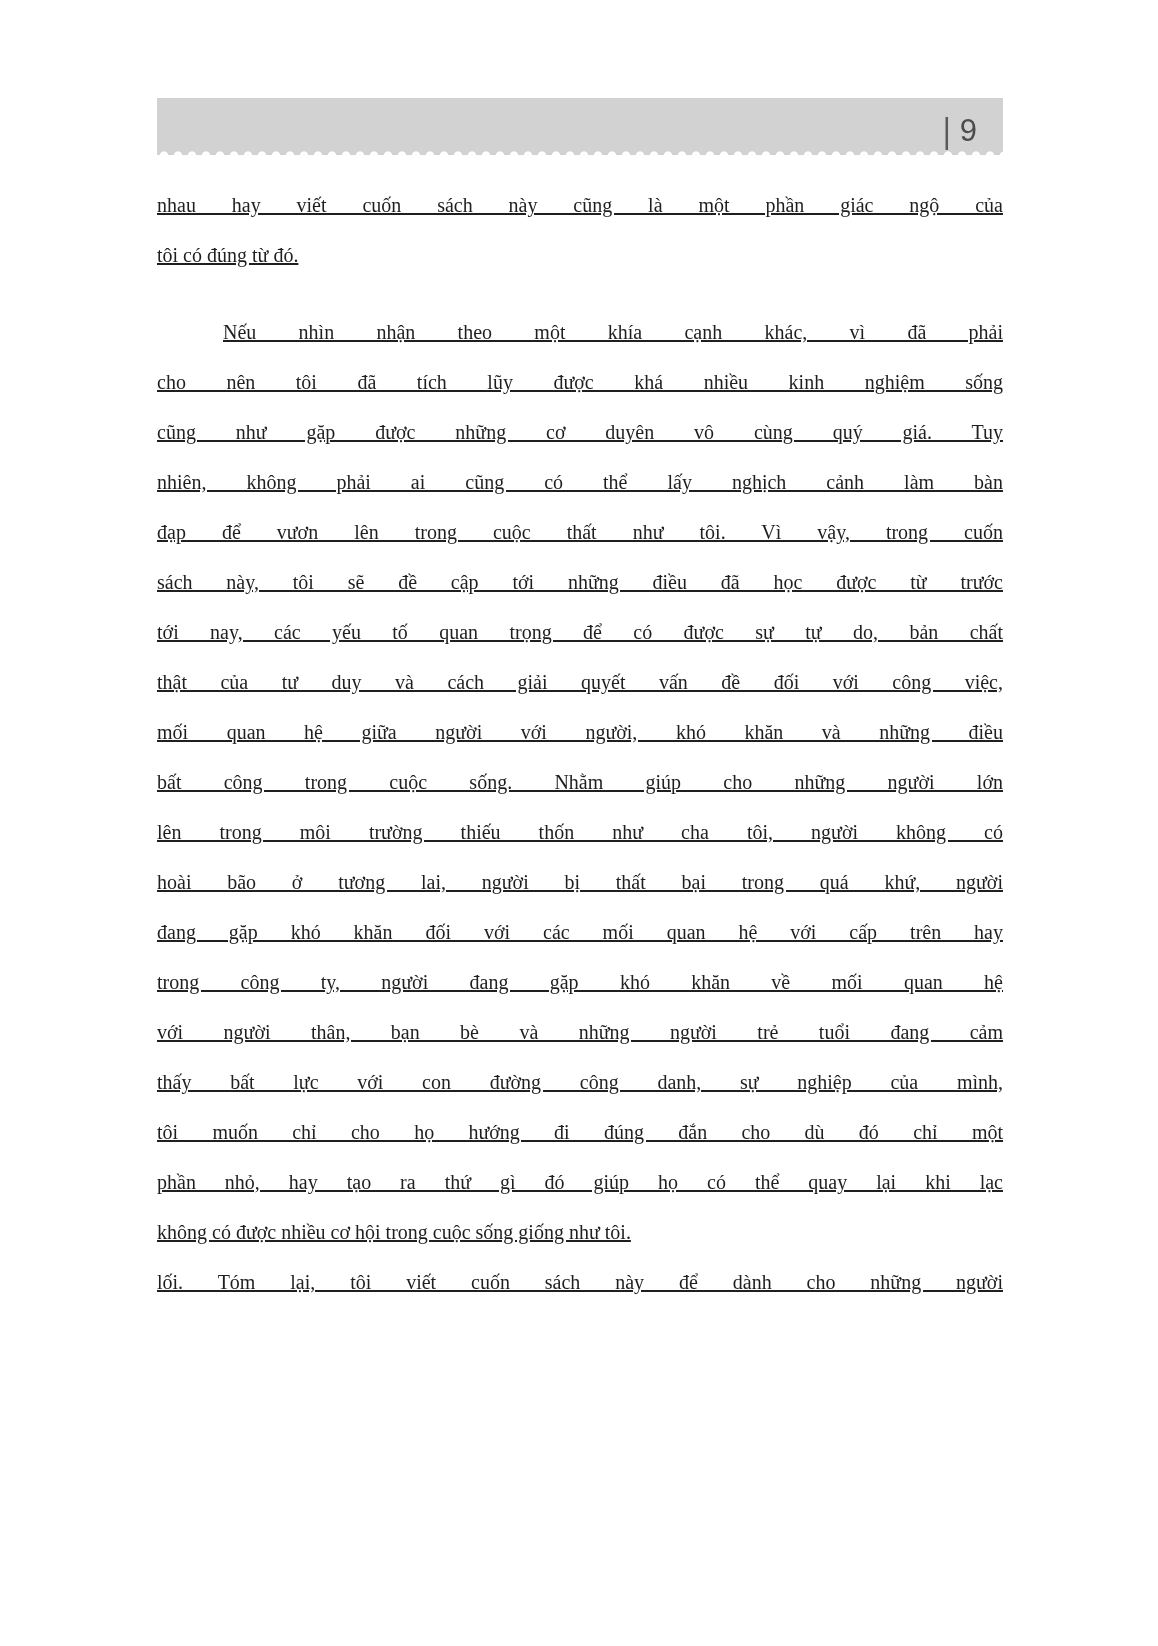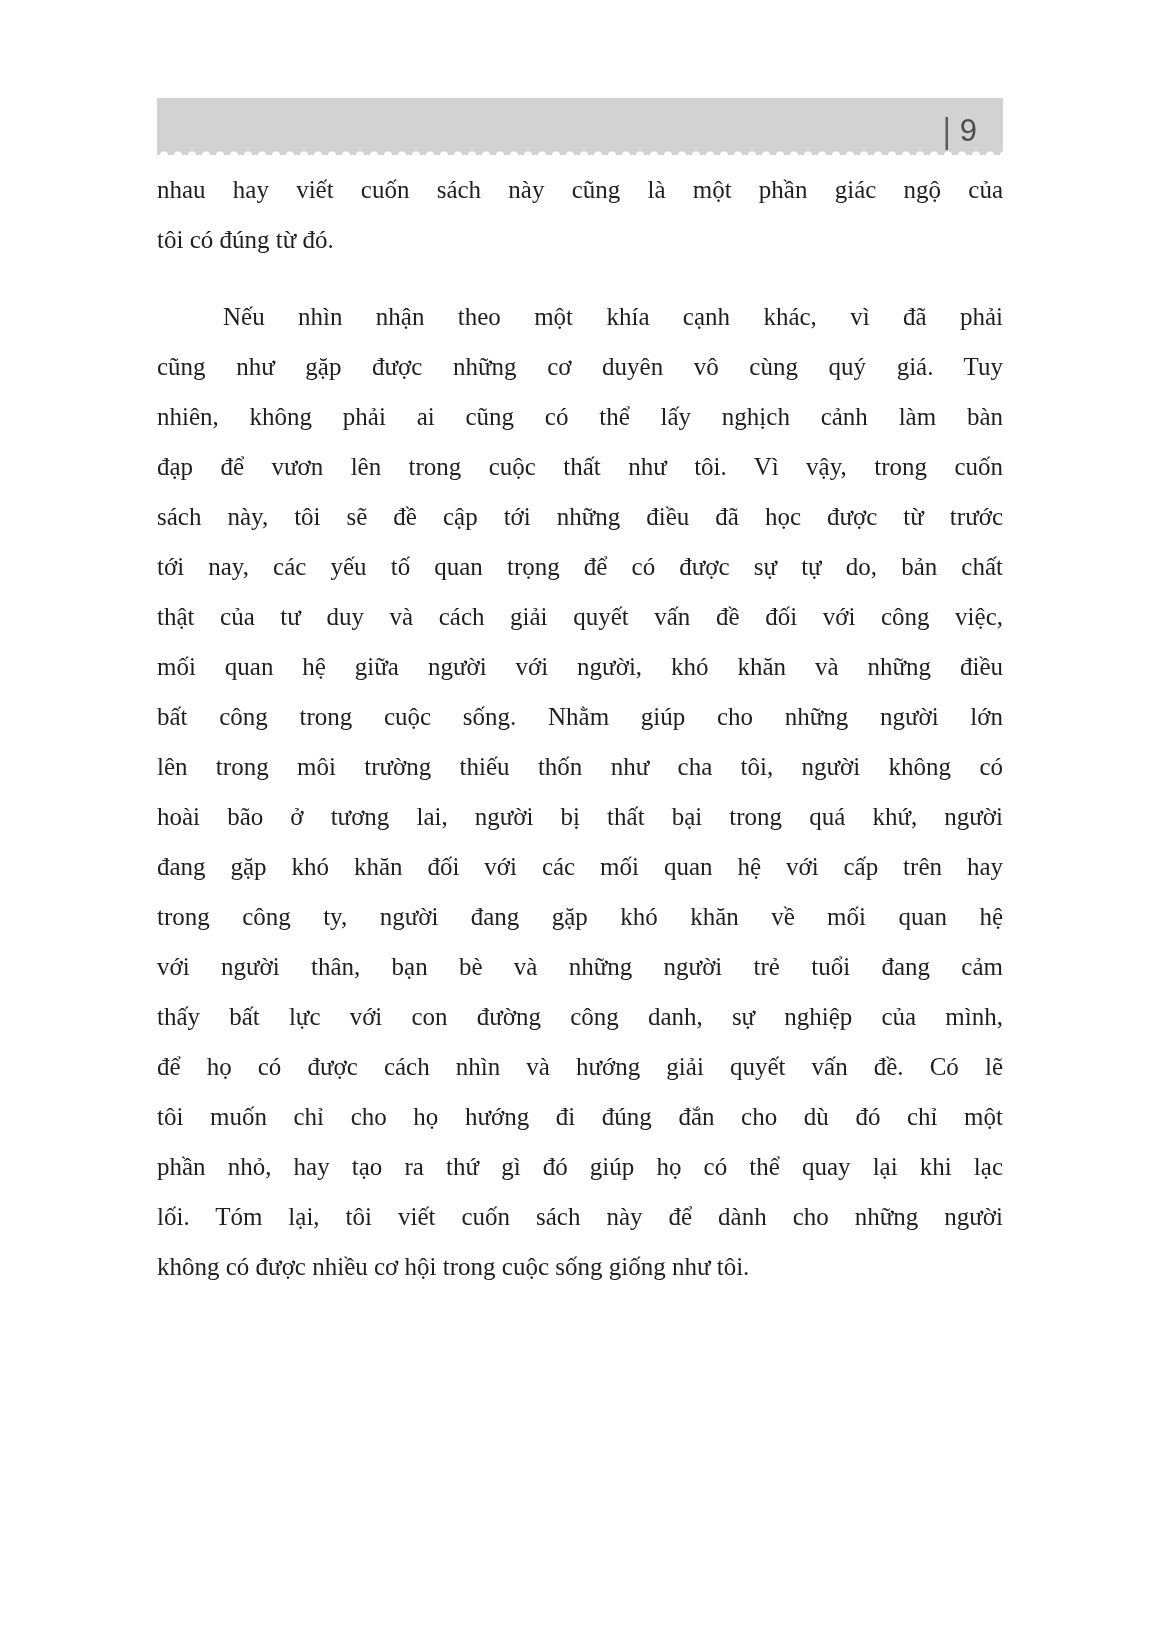--- a/index.html
+++ b/index.html
@@ -47,24 +47,25 @@
     width: 100%;
     height: 6px;
     background-image: radial-gradient(circle at 7px 6.5px, #ffffff 3.8px, rgba(255,255,255,0) 4.5px);
     background-size: 14px 6px;
     background-repeat: repeat-x;
   }
   
   .body-text {
     position: absolute;
     left: 157px;
-    top: 165px;
+    top: 180px;
     width: 846px;
     color: #1f1f1f;
-    font-size: 25px;
+    font-size: 20px;
+    text-decoration: underline;
   }
   .paragraph { margin: 0; }
   .para-gap { margin-top: 27px; }
   .text-line {
     height: 50px;
     line-height: 50px;
     text-align: justify;
     text-align-last: justify;
     overflow: hidden;
   }
@@ -87,35 +88,35 @@
     <div class="scallop-edge"></div>
   </div>
 
   <div class="body-text" style="color: rgb(31, 31, 31);">
       <div class="paragraph">
         <div class="text-line">nhau hay viết cuốn sách này cũng là một phần giác ngộ của</div>
         <div class="text-line last-line">tôi có đúng từ đó.</div>
       </div>
       <div class="paragraph para-gap">
         <div class="text-line indented">Nếu nhìn nhận theo một khía cạnh khác, vì đã phải</div>
+        <div class="text-line">cho nên tôi đã tích lũy được khá nhiều kinh nghiệm sống</div>
         <div class="text-line">cũng như gặp được những cơ duyên vô cùng quý giá. Tuy</div>
         <div class="text-line">nhiên, không phải ai cũng có thể lấy nghịch cảnh làm bàn</div>
         <div class="text-line">đạp để vươn lên trong cuộc thất như tôi. Vì vậy, trong cuốn</div>
         <div class="text-line">sách này, tôi sẽ đề cập tới những điều đã học được từ trước</div>
         <div class="text-line">tới nay, các yếu tố quan trọng để có được sự tự do, bản chất</div>
         <div class="text-line">thật của tư duy và cách giải quyết vấn đề đối với công việc,</div>
         <div class="text-line">mối quan hệ giữa người với người, khó khăn và những điều</div>
         <div class="text-line">bất công trong cuộc sống. Nhằm giúp cho những người lớn</div>
         <div class="text-line">lên trong môi trường thiếu thốn như cha tôi, người không có</div>
         <div class="text-line">hoài bão ở tương lai, người bị thất bại trong quá khứ, người</div>
         <div class="text-line">đang gặp khó khăn đối với các mối quan hệ với cấp trên hay</div>
         <div class="text-line">trong công ty, người đang gặp khó khăn về mối quan hệ</div>
         <div class="text-line">với người thân, bạn bè và những người trẻ tuổi đang cảm</div>
         <div class="text-line">thấy bất lực với con đường công danh, sự nghiệp của mình,</div>
-        <div class="text-line">để họ có được cách nhìn và hướng giải quyết vấn đề. Có lẽ</div>
         <div class="text-line">tôi muốn chỉ cho họ hướng đi đúng đắn cho dù đó chỉ một</div>
         <div class="text-line">phần nhỏ, hay tạo ra thứ gì đó giúp họ có thể quay lại khi lạc</div>
+        <div class="text-line last-line">không có được nhiều cơ hội trong cuộc sống giống như tôi.</div>
         <div class="text-line">lối. Tóm lại, tôi viết cuốn sách này để dành cho những người</div>
-        <div class="text-line last-line">không có được nhiều cơ hội trong cuộc sống giống như tôi.</div>
       </div>
     </div>
 
 </div>
 
 </body></html>

